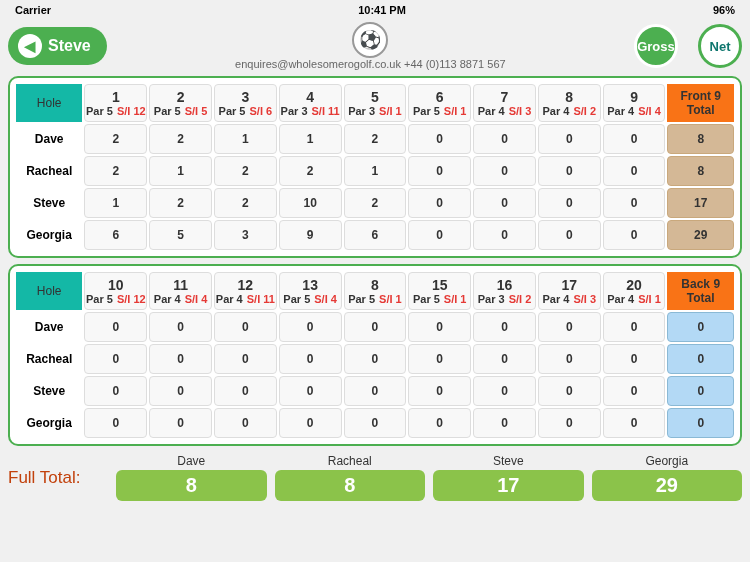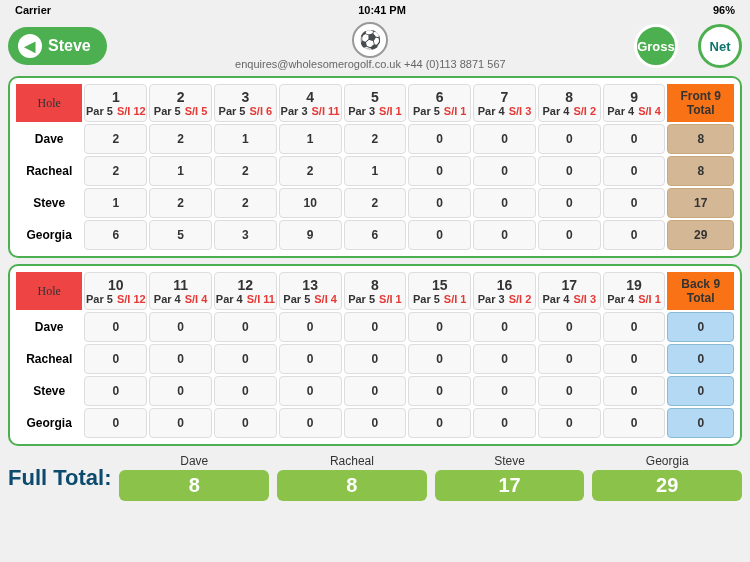--- a/index.html
+++ b/index.html
@@ -149,26 +149,25 @@
       border-spacing: 2px;
     }
 
     .score-table th, .score-table td {
       text-align: center;
       padding: 0;
       font-size: 12px;
     }
 
     .hole-header {
-      background: #ef4444;
+      background: #14b8a6;
       font-weight: normal;
       font-size: 11px;
       color: #333;
       padding: 2px 4px;
-      font-family: Liberation Serif, serif;
     }
 
     .hole-num-cell {
       background: #f8f8f8;
       border: 1px solid #ddd;
       border-radius: 4px;
       min-width: 52px;
       height: 38px;
       vertical-align: middle;
     }
@@ -243,23 +242,23 @@
 
     
     .full-total-section {
       display: flex;
       align-items: center;
       padding: 4px 8px;
       gap: 8px;
     }
 
     .full-total-label {
-      font-size: 22px;
-      font-weight: bold;
-      color: #0c4a6e;
+      font-size: 17px;
+      font-weight: normal;
+      color: #c2410c;
       white-space: nowrap;
       min-width: 100px;
     }
 
     .player-total-col {
       display: flex;
       flex-direction: column;
       align-items: center;
       gap: 2px;
       flex: 1;
@@ -493,21 +492,21 @@
               </div>
           </th>
           <th class="hole-num-cell">
             <span class="hole-num">17</span>
             <div class="hole-par-si">
                 <span class="par-val">Par 4</span>
                 <span class="si-val">S/I 3</span>
               </div>
           </th>
           <th class="hole-num-cell">
-            <span class="hole-num">19</span>
+            <span class="hole-num">20</span>
             <div class="hole-par-si">
                 <span class="par-val">Par 4</span>
                 <span class="si-val">S/I 1</span>
               </div>
           </th>
           <th class="total-header">Back 9<br>Total</th>
         </tr>
       </thead>
       <tbody id="back9-body">
       <tr>

